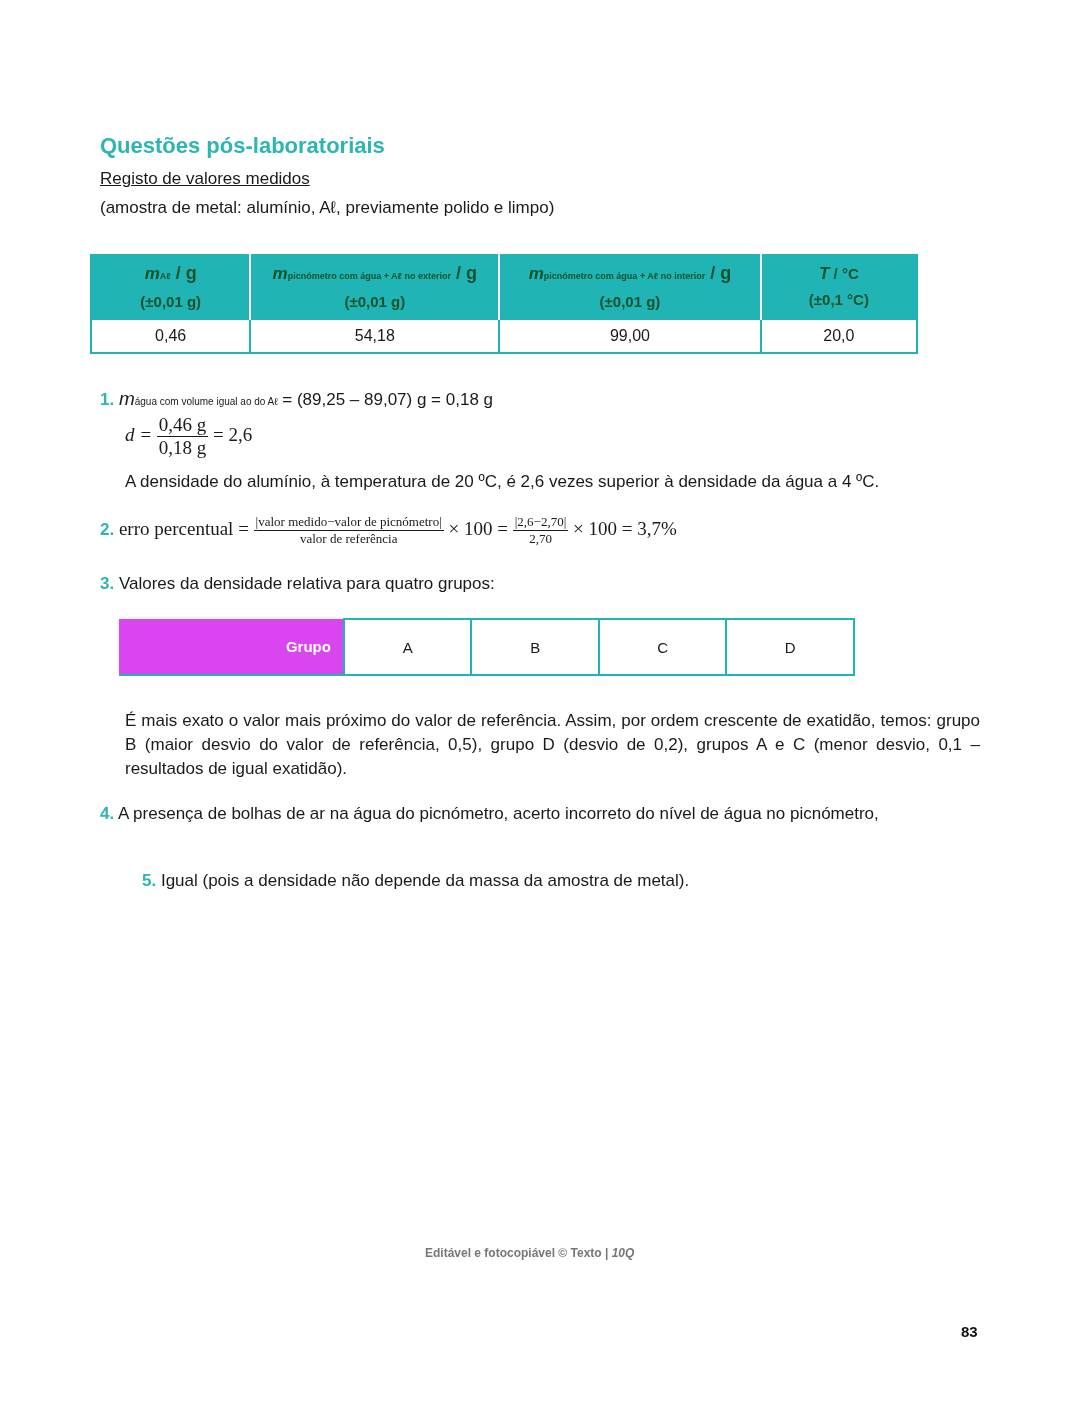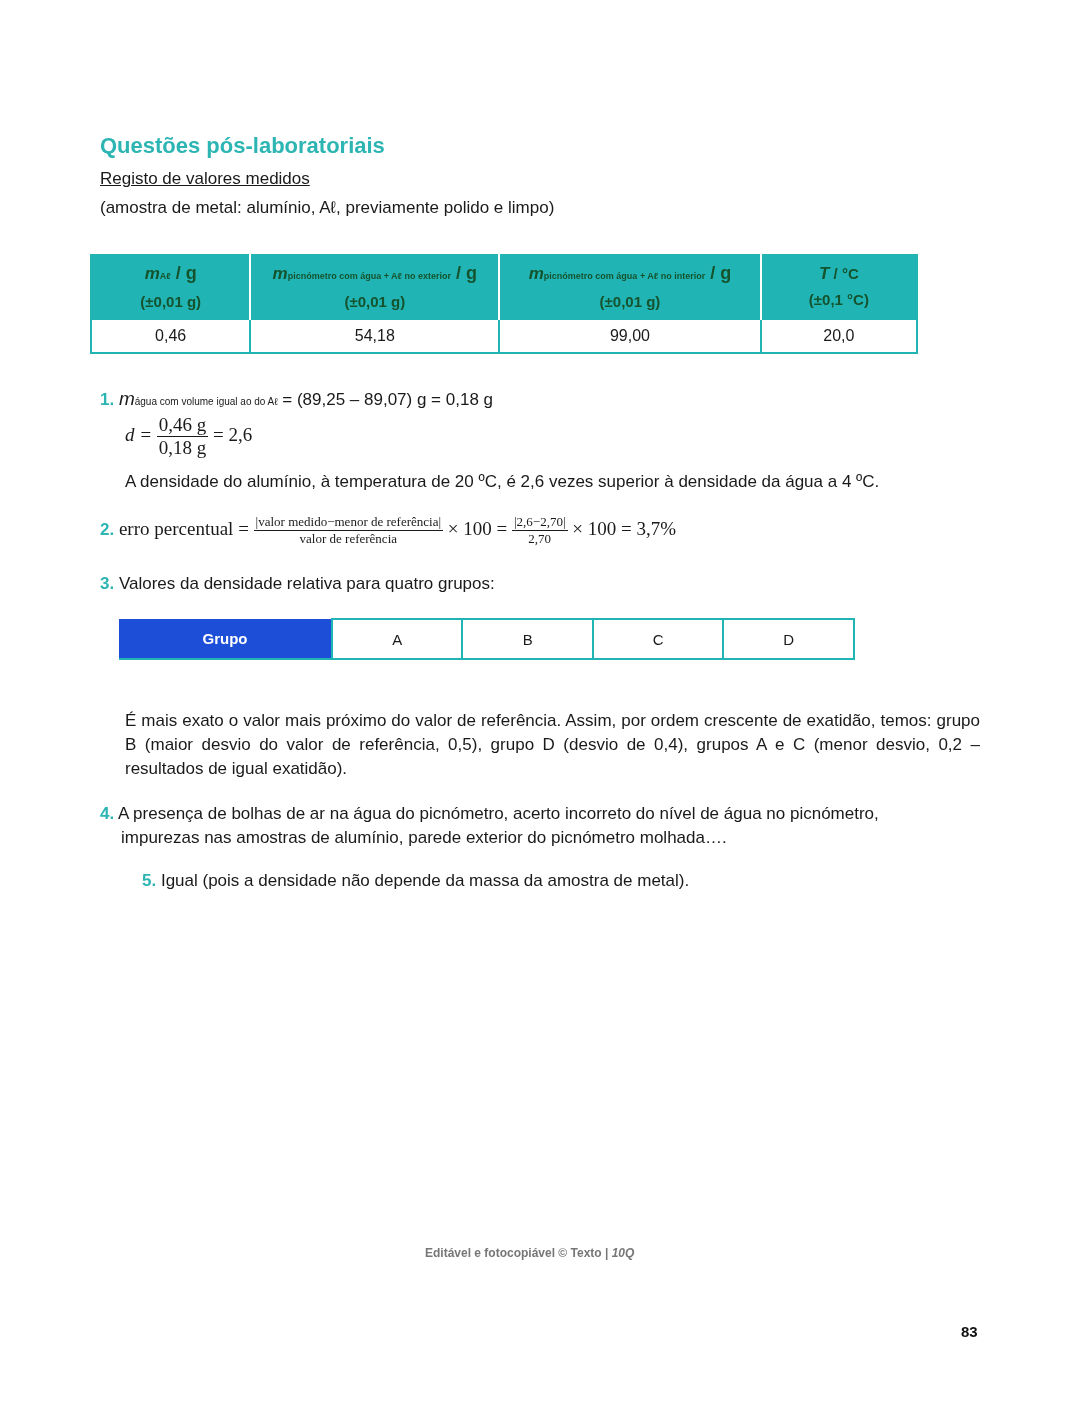--- a/index.html
+++ b/index.html
@@ -31,22 +31,22 @@
   .frac .bot { display: block; padding: 0 2px; }
   .eq1 { left: 125px; top: 414px; font-size: 19px; }
   .q1text { left: 125px; top: 472px; font-size: 17px; }
 
   .q2 { left: 100px; top: 514px; font-size: 19px; white-space: nowrap; }
   .q2 .frac { font-size: 13px; }
 
   .q3 { left: 100px; top: 574px; font-size: 17px; }
 
   .t2 { left: 119px; top: 618px; width: 736px; }
-  .t2 th { background: #1d4ed8; color: #ffffff; font-weight: bold; font-size: 15px; width: 206px;
-           height: 31px; text-align: center; padding: 4px; border-bottom: 2px solid #ffffff; }
+  .t2 th { background: #d946ef; color: #ffffff; font-weight: bold; font-size: 15px; width: 206px;
+           height: 31px; text-align: right; padding: 12px; border-bottom: 2px solid #ffffff; }
   .t2 tr:last-child th { border-bottom: 2px solid #21b4b4; }
   .t2 td { border: 2px solid #21b4b4; text-align: center; font-size: 15px; padding: 0; width: 130px; height: 31px; }
 
   .p3 { left: 125px; top: 709px; width: 855px; font-size: 17px; line-height: 24px; text-align: justify; }
   .q4 { left: 100px; top: 802px; width: 850px; font-size: 17px; line-height: 24px; }
   .q4 .indent { padding-left: 21px; display: block; }
   .q5 { left: 100px; top: 871px; font-size: 17px; margin-left: 42px; }
 
   .footer { left: 425px; top: 1246px; font-size: 12px; color: #777777; font-weight: bold; }
   .footer i { font-style: italic; }
@@ -101,21 +101,21 @@
   </span>
   <span>= 2,6</span>
 </div>
 
 <div class="abs q1text">A densidade do alumínio, à temperatura de 20 ºC, é 2,6 vezes superior à densidade da água a 4 ºC.</div>
 
 <div class="abs q2 serif">
   <span class="num" style="font-family:'Liberation Sans',sans-serif;font-size:17px">2.</span>
   <span>erro percentual =</span>
   <span class="frac">
-    <span class="top">|valor medido−menor de referência|</span>
+    <span class="top">|valor medido−valor de picnómetro|</span>
     <span class="bot">valor de referência</span>
   </span>
   <span>× 100 =</span>
   <span class="frac">
     <span class="top">|2,6−2,70|</span>
     <span class="bot">2,70</span>
   </span>
   <span>× 100 = 3,7%</span>
 </div>
 
@@ -129,26 +129,25 @@
       <tr>
     <th>Grupo</th>
     <td>A</td>
     <td>B</td>
     <td>C</td>
     <td>D</td>
   </tr>
 </tbody>
   </table>
 
-<div class="abs p3">É mais exato o valor mais próximo do valor de referência. Assim, por ordem crescente de exatidão, temos: grupo B (maior desvio do valor de referência, 0,5), grupo D (desvio de 0,4), grupos A e C (menor desvio, 0,2 – resultados de igual exatidão).</div>
+<div class="abs p3">É mais exato o valor mais próximo do valor de referência. Assim, por ordem crescente de exatidão, temos: grupo B (maior desvio do valor de referência, 0,5), grupo D (desvio de 0,2), grupos A e C (menor desvio, 0,1 – resultados de igual exatidão).</div>
 
 <div class="abs q4">
   <span class="num">4.</span>
   <span>A presença de bolhas de ar na água do picnómetro, acerto incorreto do nível de água no picnómetro,</span>
-  <span class="indent">impurezas nas amostras de alumínio, parede exterior do picnómetro molhada….</span>
 </div>
 
 <div class="abs q5">
   <span class="num">5.</span>
   <span>Igual (pois a densidade não depende da massa da amostra de metal).</span>
 </div>
 
 <div class="abs footer">
   <span>Editável e fotocopiável © Texto | </span><i>10Q</i>
 </div>

